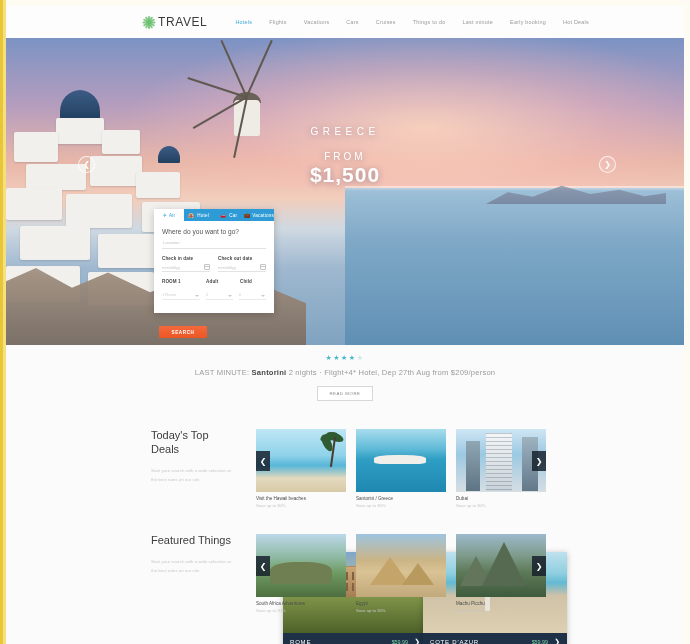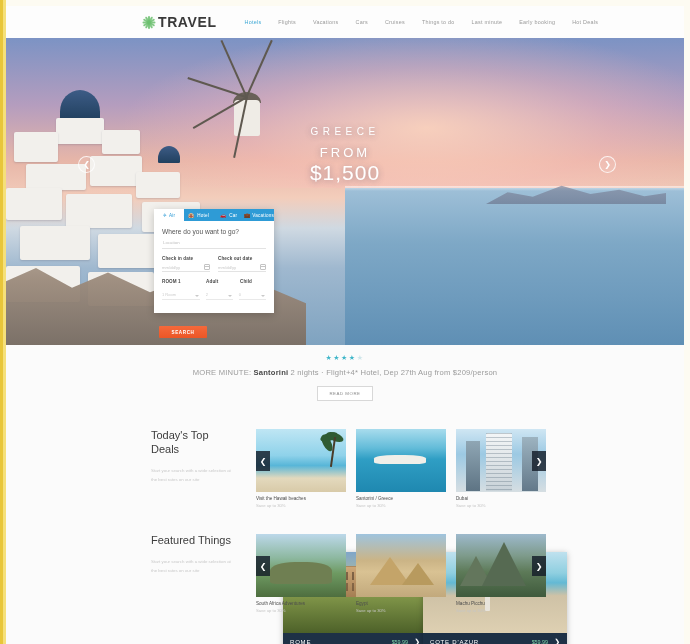--- a/index.html
+++ b/index.html
@@ -31,21 +31,21 @@
   .logo { display: flex; align-items: center; gap: 3px; margin-right: 28px; }
   .logo-mark {
     width: 13px; height: 13px; position: relative;
   }
   .logo-mark span {
     position: absolute; left: 5.5px; top: 0;
     width: 2px; height: 13px; background: #6cc070;
     border-radius: 1px; transform-origin: 50% 50%; opacity: .85;
   }
   .logo-text {
-    font-size: 14px; font-weight: bold; letter-spacing: .6px; color: #3a3a3a;
+    font-size: 12px; font-weight: normal; letter-spacing: .6px; color: #3a3a3a;
   }
   .nav { display: flex; align-items: center; gap: 17px; }
   .nav a {
     font-size: 5.4px; color: #9a9a9a; text-decoration: none;
     letter-spacing: .25px; white-space: nowrap;
   }
   .nav a.active { color: #3fa9d6; }
 
   
   .hero {
@@ -97,27 +97,27 @@
   }
   .wm-blade {
     position:absolute; left:12px; top:13px; width:1.6px; height:62px;
     background:#5f5950; transform-origin: 50% 0%;
   }
   .hero-text {
     position: absolute; left: 0; right: 0; top: 88px; text-align: center; color: #fff;
     text-shadow: 0 1px 6px rgba(60,60,90,.45);
   }
   .hero-country {
-    font-size: 10px; letter-spacing: 4.5px; font-weight: 300; margin-bottom: 8px;
+    font-size: 10px; letter-spacing: 4.5px; font-weight: 300; margin-bottom: 14px;
   }
   .hero-title {
     font-size: 40px; letter-spacing: 2.5px; font-weight: 300; line-height: 1;
   }
-  .hero-from { font-size: 13px; letter-spacing: 3px; margin-top: 4px; }
-  .hero-price { font-size: 21px; font-weight: 400; letter-spacing: 1px; margin-top: 1px; }
+  .hero-from { font-size: 10px; letter-spacing: 3px; margin-top: 4px; }
+  .hero-price { font-size: 21px; font-weight: 700; letter-spacing: 1px; margin-top: 1px; }
   .hero-arrow {
     position: absolute; top: 118px; width: 17px; height: 17px; border-radius: 50%;
     border: 1px solid rgba(255,255,255,.8); color: #fff;
     display: flex; align-items: center; justify-content: center;
     font-size: 8px; cursor: pointer; background: rgba(255,255,255,.08);
   }
   .hero-arrow.left { left: 72px; }
   .hero-arrow.right { right: 68px; }
 
   
@@ -453,21 +453,21 @@
       <span class="promo-price">$59.99</span>
       <span class="promo-chev">❯</span>
     </div>
   </div>
 
   <div class="lastminute">
     <div class="stars">
       ★★★★<span class="off">★</span>
     </div>
     <div class="lm-text">
-      <span>MORE MINUTE:</span>
+      <span>LAST MINUTE:</span>
       <b>Santorini</b>
       <span>2 nights · Flight+4* Hotel, Dep 27th Aug from $209/person</span>
     </div>
     <div class="readmore">READ MORE</div>
   </div>
 
   <div class="deals">
     <div class="deals-inner">
       <div class="deals-head">
         <div class="deals-title">Today's Top Deals</div>

